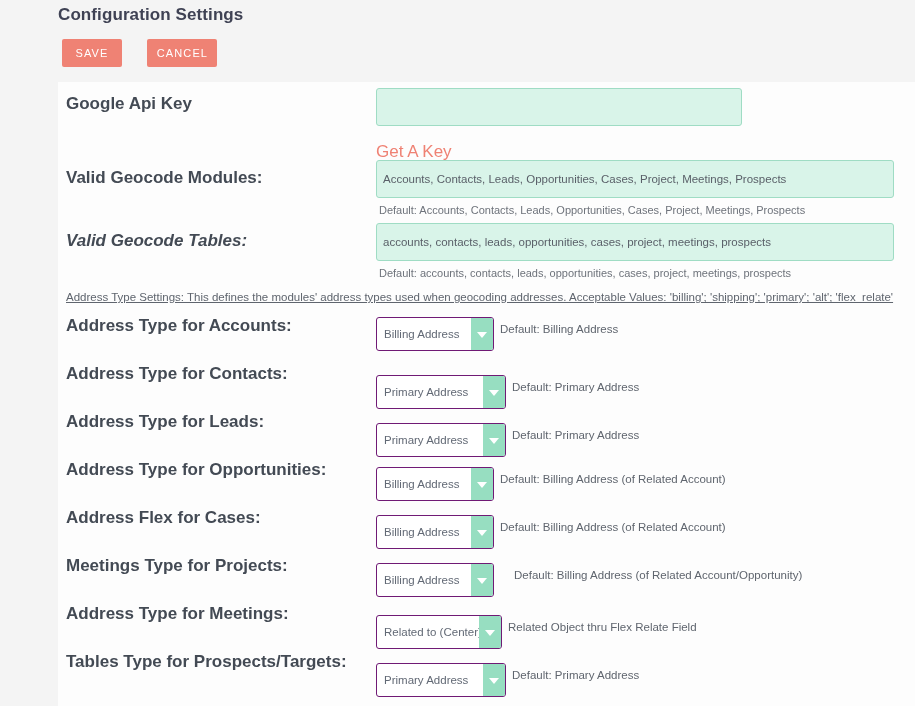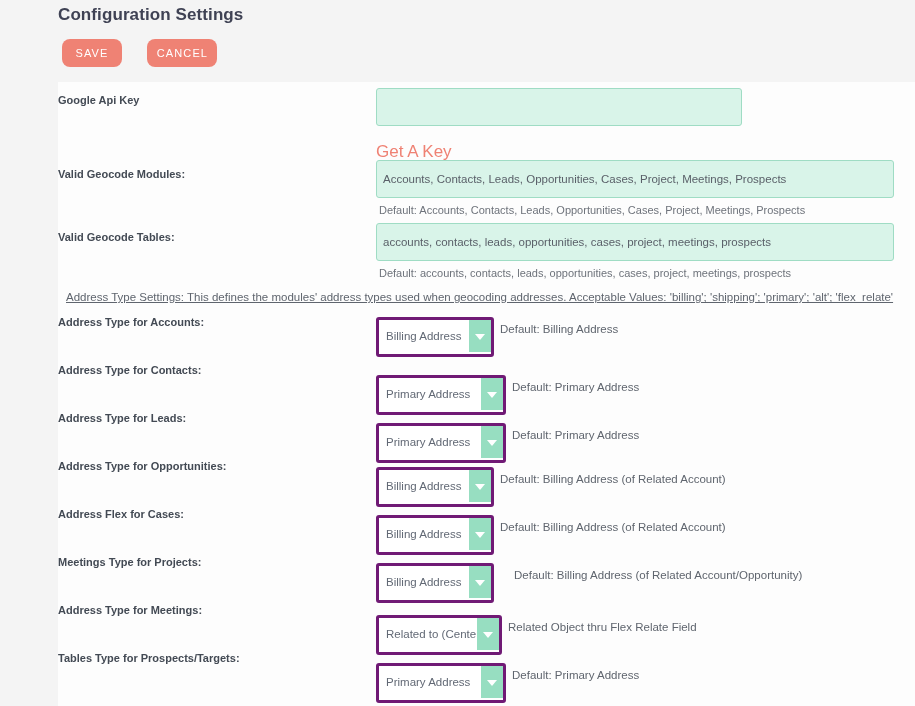--- a/index.html
+++ b/index.html
@@ -45,21 +45,21 @@
   }
   .btn {
     display: inline-block;
     background: #ef8274;
     color: #ffffff;
     border: none;
     font-family: "Liberation Sans", sans-serif;
     font-size: 11px;
     letter-spacing: 1.1px;
     text-align: center;
-    border-radius: 8px;
+    border-radius: 2px;
     cursor: pointer;
     padding: 0;
     height: 28px;
     line-height: 28px;
   }
   .btn-save { width: 60px; margin-right: 21px; }
   .btn-cancel { width: 70px; }
 
   
   .panel {
@@ -71,22 +71,22 @@
     background: #fdfdfd;
   }
 
   .row {
     position: absolute;
     left: 0;
     width: 901px;
   }
   .label {
     position: absolute;
-    left: 0;
-    font-size: 11px;
+    left: 8px;
+    font-size: 17px;
     font-weight: bold;
     color: #434a54;
     white-space: nowrap;
   }
 
   
   .txtfield {
     position: absolute;
     background: #d9f4e9;
     border: 1px solid #9fdcc4;
@@ -116,22 +116,22 @@
     left: 8px;
     font-size: 11.5px;
     color: #5f656e;
     white-space: nowrap;
     text-decoration: underline;
   }
 
   
   .select {
     position: absolute;
-    height: 40px;
-    border: 3px solid #701a75;
+    height: 34px;
+    border: 1px solid #701a75;
     border-radius: 3px;
     background: #ffffff;
     cursor: pointer;
     overflow: hidden;
   }
   .select .sel-text {
     position: absolute;
     left: 7px;
     top: 0;
     height: 32px;
@@ -187,21 +187,21 @@
       <a class="link-getkey" style="left:318px; top:54px;">Get A Key</a>
     </div>
 
     <div class="row" style="top:78px;">
       <div class="label" style="top:8px;">Valid Geocode Modules:</div>
       <input class="txtfield" style="left: 318px; top: 0px; width: 518px; height: 38px;" value="Accounts, Contacts, Leads, Opportunities, Cases, Project, Meetings, Prospects">
       <div class="helper" style="left:321px; top:44px;">Default: Accounts, Contacts, Leads, Opportunities, Cases, Project, Meetings, Prospects</div>
     </div>
 
     <div class="row" style="top:141px;">
-      <div class="label" style="top:8px;">Valid Geocode Tables:</div>
+      <div class="label" style="top:8px;font-style:italic;">Valid Geocode Tables:</div>
       <input class="txtfield" style="left: 318px; top: 0px; width: 518px; height: 38px;" value="accounts, contacts, leads, opportunities, cases, project, meetings, prospects">
       <div class="helper" style="left:321px; top:44px;">Default: accounts, contacts, leads, opportunities, cases, project, meetings, prospects</div>
     </div>
 
     <div class="note" style="top:209px;">Address Type Settings: This defines the modules' address types used when geocoding addresses. Acceptable Values: 'billing'; 'shipping'; 'primary'; 'alt'; 'flex_relate'</div>
 
     <div class="row" style="top:232px;">
       <div class="label" style="top:2px;">Address Type for Accounts:</div>
       <div class="select" style="left:318px; top:3px; width:118px;">
         <span class="sel-text">Billing Address</span>

